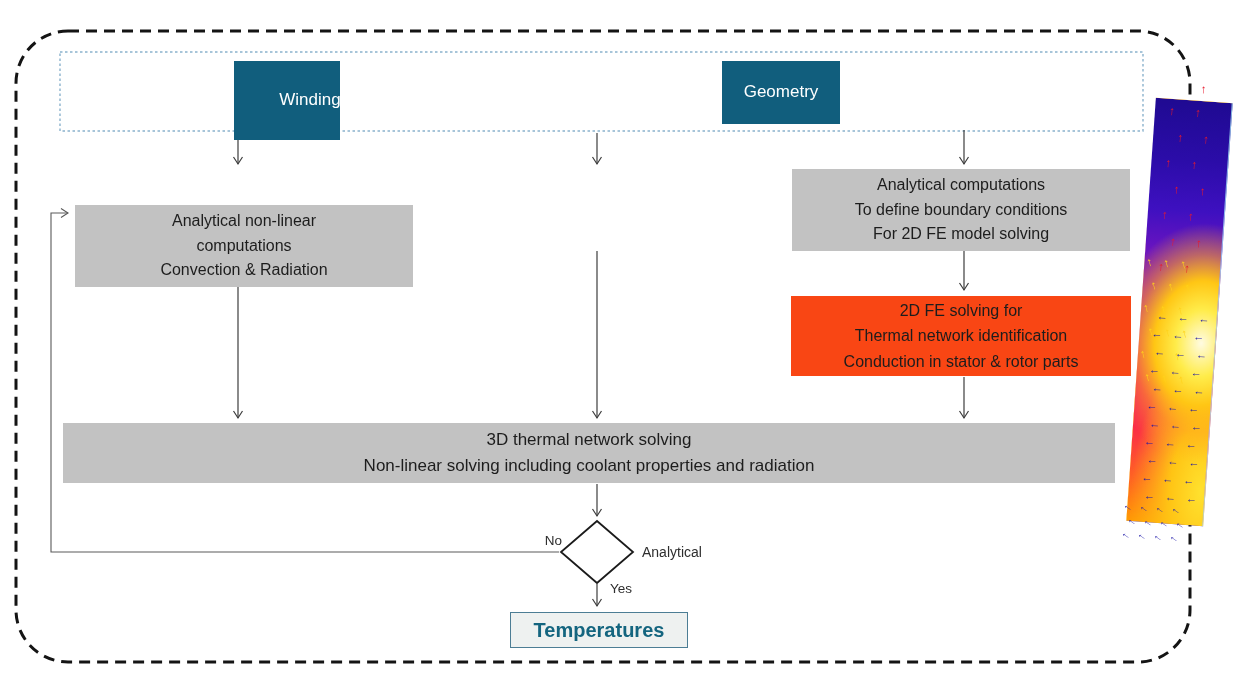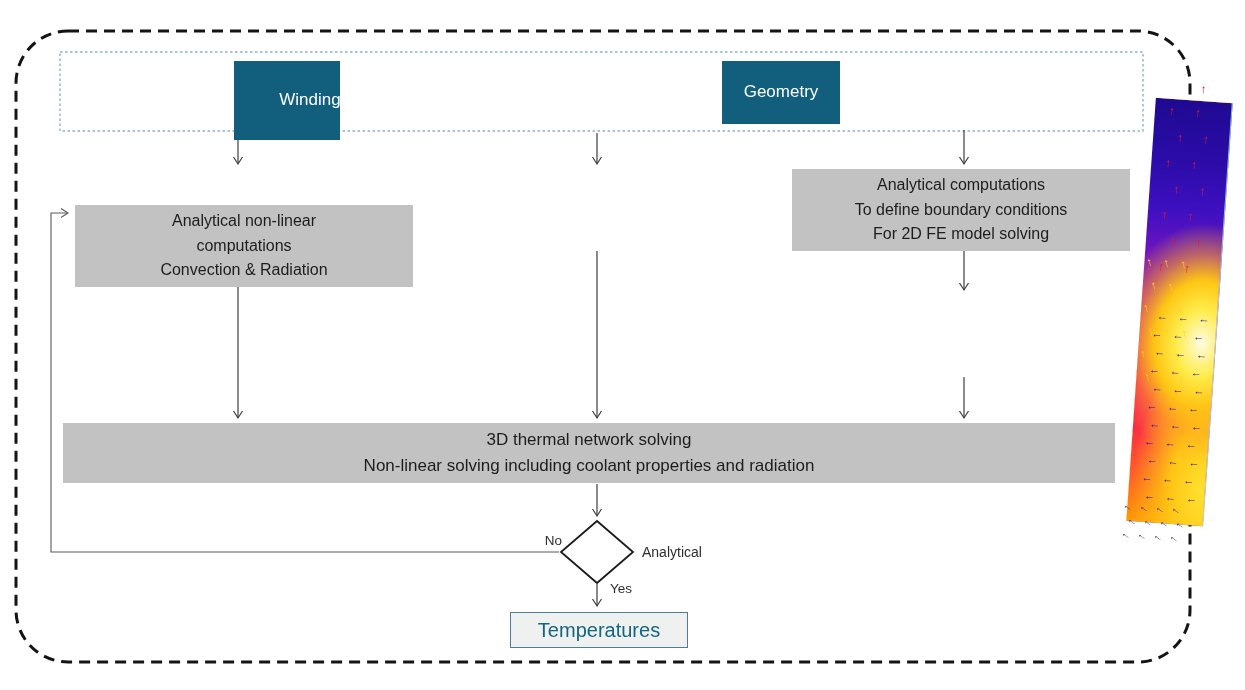--- a/index.html
+++ b/index.html
@@ -61,29 +61,32 @@
   <div class="box teal" style="left:234px;top:61px;width:106px;height:79px;padding-left:46px;">Winding</div>
   <div class="box teal" style="left:722px;top:61px;width:118px;height:63px;">Geometry</div>
 
   <div class="box grey" style="left:75px;top:169px;width:338px;height:82px;margin-top:36px;">Analytical non-linear
 computations
 Convection &amp; Radiation</div>
   <div class="box grey" style="left:792px;top:169px;width:338px;height:82px;">Analytical computations
 To define boundary conditions
 For 2D FE model solving</div>
 
+  <div class="box orange" style="left:791px;top:296px;width:340px;height:80px;">2D FE solving for
+Thermal network identification
+Conduction in stator &amp; rotor parts</div>
 
   <div class="box big" style="left:63px;top:423px;width:1052px;height:60px;">3D thermal network solving
 Non-linear solving including coolant properties and radiation</div>
 
   <div class="lbl" style="left:536px;top:533px;width:26px;text-align:right;font-size:13.5px;">No</div>
   <div class="lbl" style="left:642px;top:544px;font-size:14px;">Analytical</div>
   <div class="lbl" style="left:610px;top:581px;font-size:13.5px;">Yes</div>
 
-  <div class="box temp" style="left:510px;top:612px;width:178px;height:36px;">Temperatures</div>
+  <div class="box temp" style="left:510px;top:612px;width:178px;height:36px;font-weight:bold;">Temperatures</div>
 
   <div class="fe">
       <span class="fe-arrow" style="left: 44px; top: -18px; color: rgb(232, 25, 44); font-size: 12px; transform: rotate(0deg);">↑</span>
       <span class="fe-arrow" style="left: 14px; top: 6px; color: rgb(232, 25, 44); font-size: 12px; transform: rotate(0deg);">↑</span>
       <span class="fe-arrow" style="left: 40px; top: 6px; color: rgb(232, 25, 44); font-size: 12px; transform: rotate(0deg);">↑</span>
       <span class="fe-arrow" style="left: 24px; top: 32px; color: rgb(232, 25, 44); font-size: 12px; transform: rotate(0deg);">↑</span>
       <span class="fe-arrow" style="left: 50px; top: 32px; color: rgb(232, 25, 44); font-size: 12px; transform: rotate(0deg);">↑</span>
       <span class="fe-arrow" style="left: 14px; top: 58px; color: rgb(232, 25, 44); font-size: 12px; transform: rotate(0deg);">↑</span>
       <span class="fe-arrow" style="left: 40px; top: 58px; color: rgb(232, 25, 44); font-size: 12px; transform: rotate(0deg);">↑</span>
       <span class="fe-arrow" style="left: 24px; top: 84px; color: rgb(232, 25, 44); font-size: 12px; transform: rotate(0deg);">↑</span>

